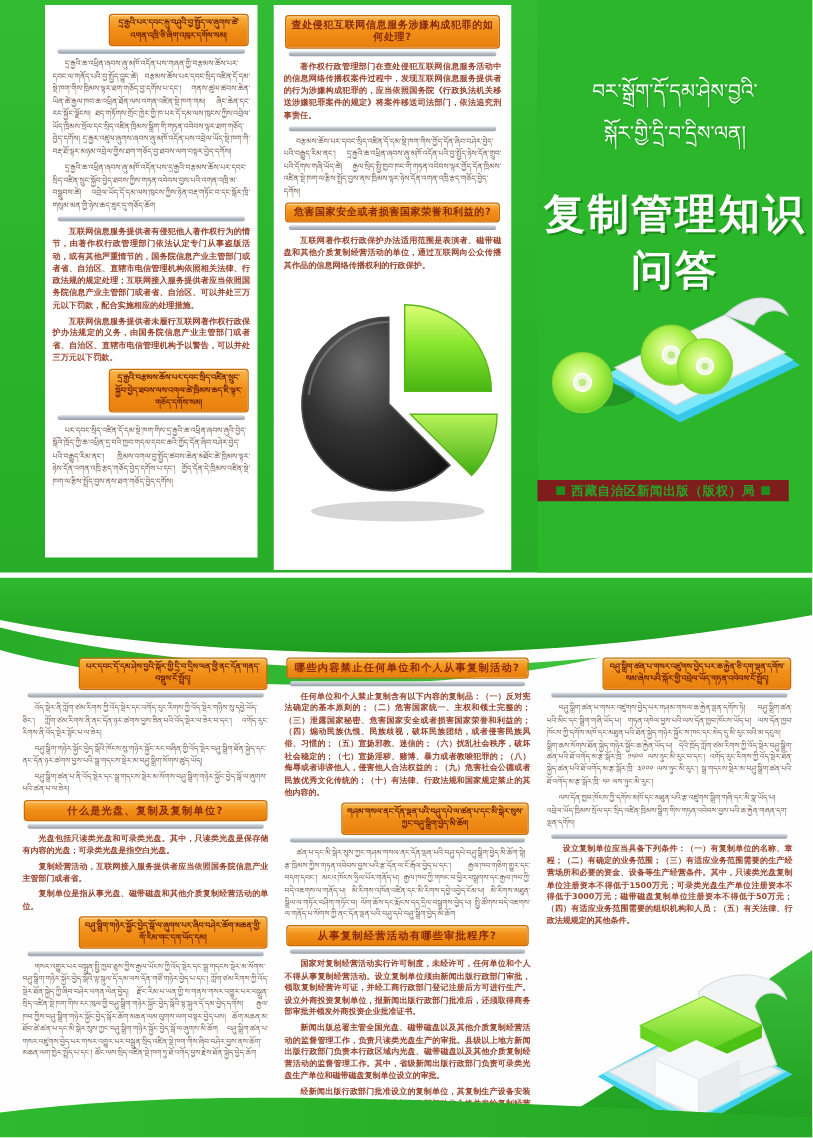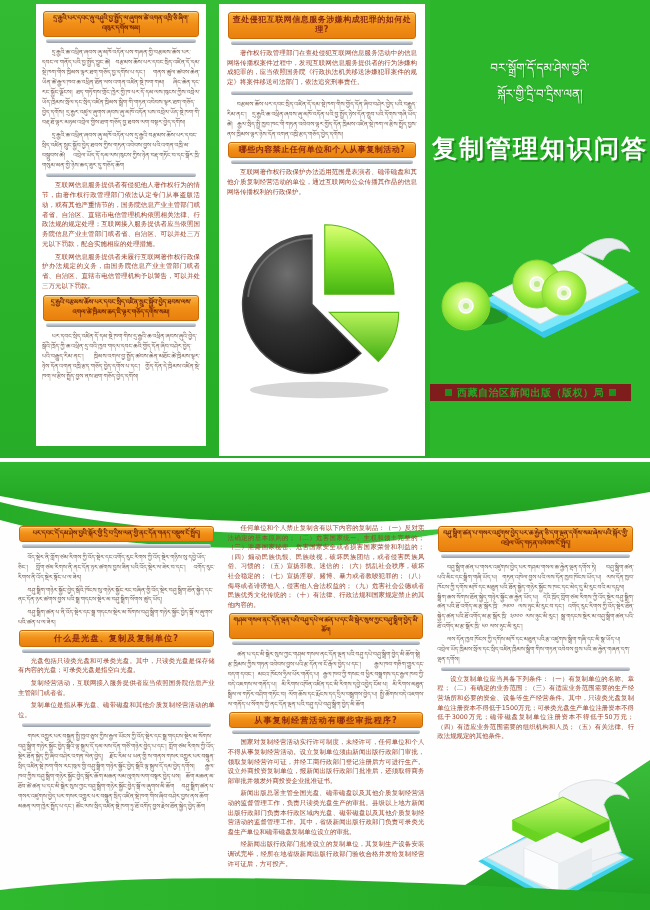--- a/index.html
+++ b/index.html
@@ -5,41 +5,41 @@
   html,body{margin:0;padding:0;}
   body{width:650px;height:910px;position:relative;overflow:hidden;background:#ffffff;
        font-family:"DejaVu Sans", sans-serif;}
   .page{position:absolute;inset:0;}
 
   
   .top{position:absolute;left:0;top:0;width:650px;height:458px;
        background:linear-gradient(180deg,#33bb33 0%,#2ab32a 60%,#27ad27 100%);}
   .panel{position:absolute;background:#ffffff;box-sizing:border-box;}
   .panel-left{left:36px;top:4px;width:170px;height:442px;padding:5px 6px;}
-  .panel-mid{left:219px;top:4px;width:206px;height:452px;padding:6px 8px;}
+  .panel-mid{left:219px;top:4px;width:190px;height:452px;padding:6px 8px;}
   .panel-cover{position:absolute;left:430px;top:0;width:220px;height:458px;background:#2bb62b;}
 
   .qbox{margin:2px 1px 3px;}
   .qbar{background:linear-gradient(180deg,#f9b545 0%,#f29018 45%,#e87f0e 100%);
         border:1px solid #c96c08;border-radius:3px;padding:2px 3px;text-align:center;
         font-weight:bold;box-shadow:inset 0 1px 0 rgba(255,255,255,.45);}
   .qbar.cn{color:#8b2a12;font-size:8px;letter-spacing:.5px;line-height:1.3;}
-  .qbar.tib{color:#6d2006;font-size:6.4px;line-height:1.55;}
+  .qbar.tib{color:#6d2006;font-size:6.4px;line-height:1.55;margin-left:44px;}
   .qshadow{height:4px;margin:2px 3px 4px;border-radius:2px;
            background:linear-gradient(180deg,#e9ecef 0%,#b9c0c8 45%,#969ea8 100%);}
 
-  .body-cn{color:#9a432d;font-size:6.5px;line-height:1.5;text-align:justify;}
+  .body-cn{color:#9a432d;font-size:6.5px;line-height:1.5;text-align:justify;font-weight:bold;}
   .body-cn p{margin:0 0 3px;text-indent:2em;}
   .body-tib{color:#6e564d;font-size:6.1px;line-height:1.65;text-align:justify;}
   .body-tib p{margin:0 0 3px;text-indent:1.6em;}
 
   
-  .cover-tib{margin-top:56px;color:#ffffff;font-size:12px;line-height:2.15;text-align:center;
+  .cover-tib{margin-top:56px;color:#ffffff;font-size:16px;line-height:2.15;text-align:center;
              text-shadow:1px 1px 1px rgba(0,60,0,.25);}
-  .cover-title{margin-top:24px;color:#ffffff;font-size:25px;font-weight:bold;text-align:center;
+  .cover-title{margin-top:24px;color:#ffffff;font-size:33px;font-weight:bold;text-align:center;
                letter-spacing:2px;text-shadow:2px 2px 0 rgba(16,104,16,.55);}
   .cover-art{position:absolute;left:0;top:200px;width:220px;height:160px;}
   .org-bar{position:absolute;left:0;top:384px;width:201px;height:17px;background:#7f1d1d;
            display:flex;align-items:center;justify-content:center;gap:5px;}
   .org-bar .txt{color:#28a428;font-size:10px;font-weight:bold;letter-spacing:.5px;}
   .org-bar .mark{width:7px;height:7px;background:#1d8f1d;}
 
   .pie-wrap{margin-top:6px;text-align:center;}
 
   
@@ -95,21 +95,21 @@
       <div class="body-cn">
         <p>著作权行政管理部门在查处侵犯互联网信息服务活动中的信息网络传播权案件过程中，发现互联网信息服务提供者的行为涉嫌构成犯罪的，应当依照国务院《行政执法机关移送涉嫌犯罪案件的规定》将案件移送司法部门，依法追究刑事责任。</p>
       </div>
       <div class="qbox">
         <div class="qshadow"></div>
       </div>
       <div class="body-tib">
         <p>བརྩམས་ཆོས་པར་དབང་སྲིད་འཛིན་དོ་དམ་སྡེ་ཁག་གིས་གྱོད་དོན་ཞིབ་བཤེར་བྱེད་པའི་བརྒྱུད་རིམ་ནང་། དྲ་རྒྱའི་ཆ་འཕྲིན་ཞབས་ཞུ་མཁོ་འདོན་པའི་བྱ་སྤྱོད་ཉེས་དོན་གྲུབ་པའི་དོགས་གཞི་ཡོད་ཚེ། རྒྱལ་སྲིད་སྤྱི་ཁྱབ་ཁང་གི་གཏན་འབེབས་ལྟར་གྱོད་དོན་ཁྲིམས་འཛིན་སྡེ་ཁག་ལ་རྩིས་སྤྲོད་བྱས་ནས་ཁྲིམས་ལྟར་ཉེས་དོན་འགན་འཁྲི་རྩད་གཅོད་བྱེད་དགོས།</p>
       </div>
       <div class="qbox">
-        <div class="qbar cn">哪些内容禁止任何单位和个人从事复制活动?</div>
+        <div class="qbar cn">危害国家安全或者损害国家荣誉和利益的?</div>
         <div class="qshadow"></div>
       </div>
       <div class="body-cn">
         <p>互联网著作权行政保护办法适用范围是表演者、磁带磁盘和其他介质复制经营活动的单位，通过互联网向公众传播其作品的信息网络传播权利的行政保护。</p>
       </div>
 
       <div class="pie-wrap">
         <svg width="188" height="204" viewBox="0 0 206 212">
           <defs>
             <radialGradient id="pgBlack" cx="38%" cy="28%" r="85%">
@@ -219,28 +219,33 @@
         <div class="qbox">
           <div class="qbar cn">什么是光盘、复制及复制单位?</div>
           <div class="qshadow"></div>
         </div>
         <div class="body-cn">
           <p>光盘包括只读类光盘和可录类光盘。其中，只读类光盘是保存储有内容的光盘；可录类光盘是指空白光盘。</p>
           <p>复制经营活动，互联网接入服务提供者应当依照国务院信息产业主管部门或者省。</p>
           <p>复制单位是指从事光盘、磁带磁盘和其他介质复制经营活动的单位。</p>
         </div>
         <div class="qbox">
+          <div class="qbar tib">བཤུ་སྒྲིག་གཉེར་སྐྱོང་བྱེད་སྒོ་ལ་ཞུགས་པར་ཞིབ་བཤེར་ཆོག་མཆན་གྱི་གོ་རིམ་གང་དག་ཡོད་དམ།</div>
           <div class="qshadow"></div>
         </div>
         <div class="body-tib">
           <p>གསར་འགྱུར་པར་བསྐྲུན་སྤྱི་ཁྱབ་ཅུས་ཀྱིས་རྒྱལ་ཡོངས་ཀྱི་འོད་སྡེར་དང་སྒྲ་གདངས་སྡེར་མ་སོགས་བཤུ་སྒྲིག་གཉེར་སྐྱོང་བྱེད་སྒོའི་ལྟ་སྐུལ་དོ་དམ་ལས་དོན་གཙོ་གཉེར་བྱེད་པ་དང་། ཀློག་ཙམ་རིགས་ཀྱི་འོད་སྡེར་ཐོན་སྐྱེད་ཀྱི་ཞིབ་བཤེར་འགན་ལེན་བྱེད། རྫོང་རིམ་པ་ཡན་གྱི་ས་གནས་གསར་འགྱུར་པར་བསྐྲུན་སྲིད་འཛིན་སྡེ་ཁག་གིས་རང་ཁུལ་གྱི་བཤུ་སྒྲིག་གཉེར་སྐྱོང་བྱེད་སྒོའི་ལྟ་སྐུལ་དོ་དམ་བྱེད་དགོས། རྒྱལ་ཁབ་ཀྱིས་བཤུ་སྒྲིག་གཉེར་སྐྱོང་བྱེད་སྒོར་ཆོག་མཆན་ལམ་ལུགས་ལག་བསྟར་བྱེད་པས། ཆོག་མཆན་མ་ཐོབ་ཚེ་ཚན་པ་དང་མི་སྒེར་སུས་ཀྱང་བཤུ་སྒྲིག་གཉེར་སྐྱོང་བྱེད་སྒོ་ལ་ཞུགས་མི་ཆོག བཤུ་སྒྲིག་ཚན་པ་གསར་འཛུགས་བྱེད་པར་གསར་འགྱུར་པར་བསྐྲུན་སྲིད་འཛིན་སྡེ་ཁག་གིས་ཞིབ་བཤེར་བྱས་ནས་ཆོག་མཆན་ལག་ཁྱེར་སྤྲོད་པ་དང་། ཚོང་ལས་སྲིད་འཛིན་སྡེ་ཁག་ཏུ་ཐོ་འགོད་བྱས་རྗེས་ཐོན་སྐྱེད་བྱེད་ཆོག</p>
         </div>
       </div>
 
       <div class="col">
+        <div class="qbox">
+          <div class="qbar cn">哪些内容禁止任何单位和个人从事复制活动?</div>
+          <div class="qshadow"></div>
+        </div>
         <div class="body-cn">
           <p>任何单位和个人禁止复制含有以下内容的复制品：（一）反对宪法确定的基本原则的；（二）危害国家统一、主权和领土完整的；（三）泄露国家秘密、危害国家安全或者损害国家荣誉和利益的；（四）煽动民族仇恨、民族歧视，破坏民族团结，或者侵害民族风俗、习惯的；（五）宣扬邪教、迷信的；（六）扰乱社会秩序，破坏社会稳定的；（七）宣扬淫秽、赌博、暴力或者教唆犯罪的；（八）侮辱或者诽谤他人，侵害他人合法权益的；（九）危害社会公德或者民族优秀文化传统的；（十）有法律、行政法规和国家规定禁止的其他内容的。</p>
         </div>
         <div class="qbox">
           <div class="qbar tib">གཤམ་གསལ་ནང་དོན་ལྡན་པའི་བཤུ་དཔེ་ལ་ཚན་པ་དང་མི་སྒེར་སུས་ཀྱང་བཤུ་སྒྲིག་བྱེད་མི་ཆོག</div>
           <div class="qshadow"></div>
         </div>
         <div class="body-tib">
           <p>ཚན་པ་དང་མི་སྒེར་སུས་ཀྱང་གཤམ་གསལ་ནང་དོན་ལྡན་པའི་བཤུ་དཔེ་བཤུ་སྒྲིག་བྱེད་མི་ཆོག་སྟེ། རྩ་ཁྲིམས་ཀྱིས་གཏན་འབེབས་བྱས་པའི་རྩ་དོན་ལ་ངོ་རྒོལ་བྱེད་པ་དང་། རྒྱལ་ཁབ་གཅིག་གྱུར་དང་བདག་དབང་། མངའ་ཁོངས་ཧྲིལ་པོར་གནོད་པ། རྒྱལ་ཁབ་ཀྱི་གསང་བ་ཕྱིར་བསྒྲགས་དང་རྒྱལ་ཁབ་ཀྱི་བདེ་འཇགས་ལ་གནོད་པ། མི་རིགས་འཁོན་འཛིན་དང་མི་རིགས་དབྱེ་འབྱེད་ངོམ་པ། མི་རིགས་མཐུན་སྒྲིལ་ལ་གཏོར་བཤིག་གཏོང་བ། ལོག་ཆོས་དང་རྨོངས་དད་དྲིལ་བསྒྲགས་བྱེད་པ། སྤྱི་ཚོགས་བདེ་འཇགས་ལ་གནོད་པ་སོགས་ཀྱི་ནང་དོན་ལྡན་པའི་བཤུ་དཔེ་བཤུ་སྒྲིག་བྱེད་མི་ཆོག</p>
         </div>

